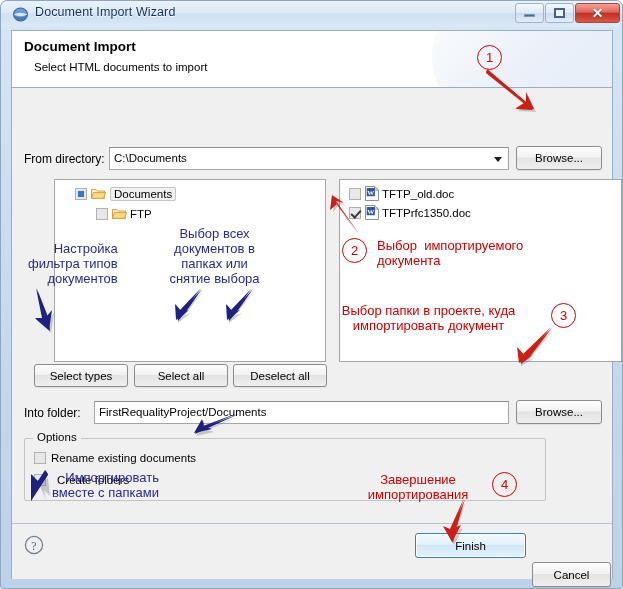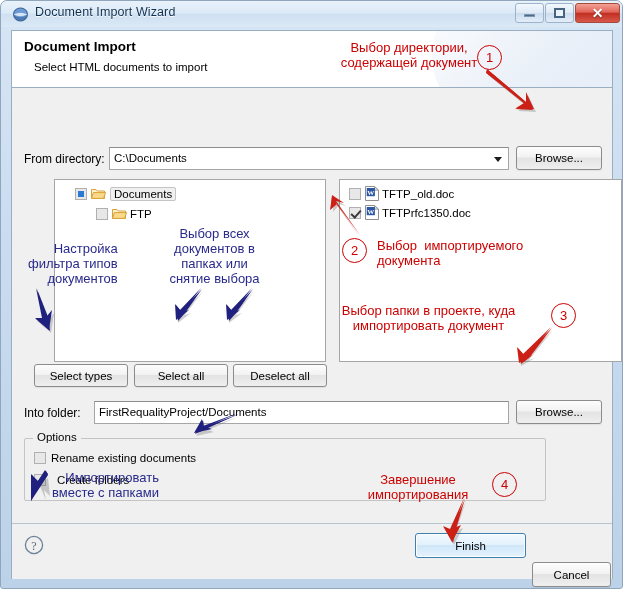--- a/index.html
+++ b/index.html
@@ -322,22 +322,20 @@
           <span>Finish</span>
         </div>
         <div class="btn" style="left:520px;top:9px;width:79px;height:25px;margin-top:29px;">
           <span>Cancel</span>
         </div>
       </div>
 
     </div>
   </div>
 
-  <div class="anno red ctr" style="left:330px;top:40px;width:158px;">Выбор директории,
-содержащей документ</div>
   <div class="circnum" style="left:477px;top:45px;">1</div>
   <div class="arrow" style="left:486px;top:68px;">
     <svg width="70" height="50" viewBox="0 0 70 50">
       <g transform="translate(2,3)" opacity="0.28">
         <path d="M2 2 L40 34 L40 24 L48 41 L30 40 L38 35 L0 4 Z" fill="#555"></path>
       </g>
       <path d="M2 2 L40 34 L40 24 L48 41 L30 40 L38 35 L0 4 Z" fill="#cc2017"></path>
       <path d="M1 1 L41 35 L47 42 L29 41 L39 36 L0 5 Z" fill="#cc2017"></path>
     </svg>
   </div>

